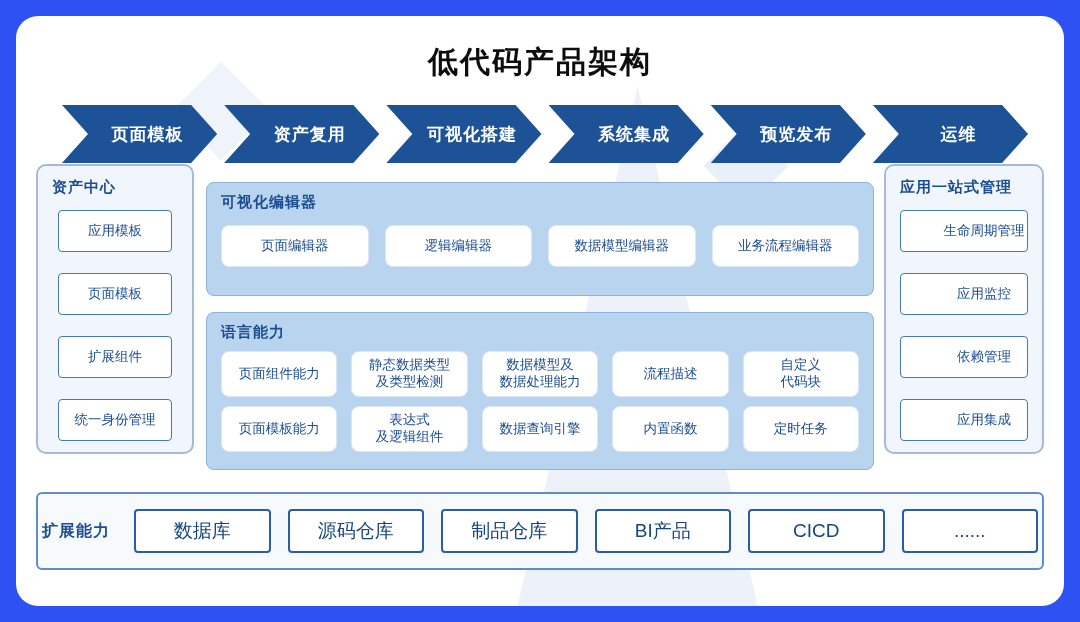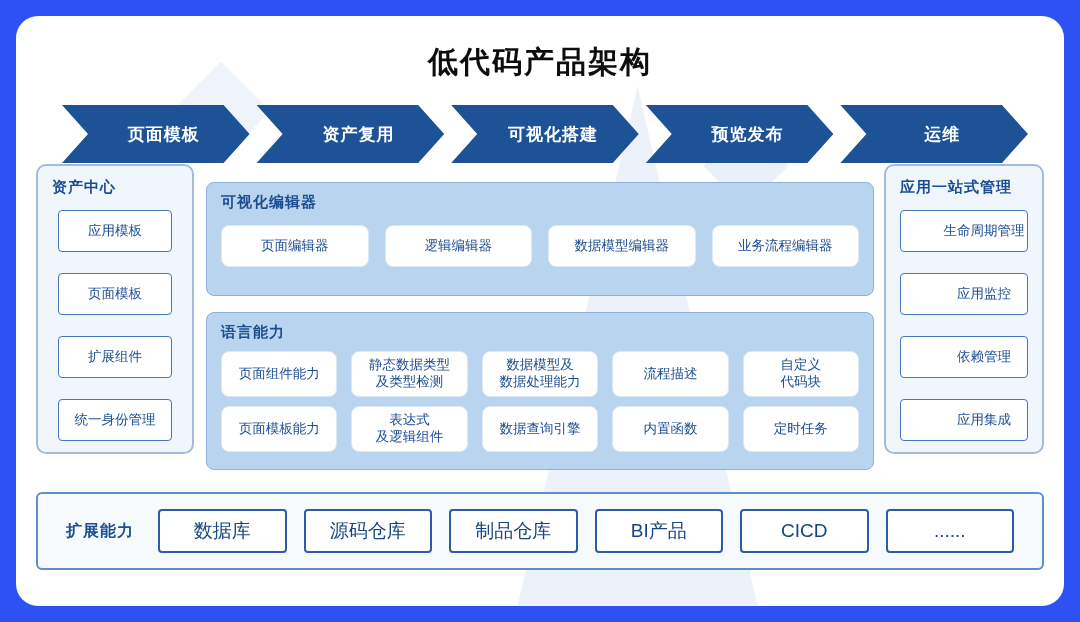--- a/index.html
+++ b/index.html
@@ -126,21 +126,21 @@
   }
 
   
   #ext-panel {
     left: 20px; top: 476px;
     width: 1008px; height: 78px;
     background: #f7fafd;
     border: 2px solid #5d8ec9;
     border-radius: 6px;
     display: flex; align-items: center;
-    padding: 0 28px;
+    padding: 0 4px;
     justify-content: center;
   }
   #ext-panel .panel-head { font-size: 16px; white-space: nowrap; margin-right: 24px; }
   .ext-row { flex: 1; display: flex; gap: 17px; }
   .ext-box {
     flex: 1;
     background: #ffffff;
     border: 2px solid #2b5ca9;
     border-radius: 4px;
     height: 44px;
@@ -161,20 +161,23 @@
 
   <div class="flow">
     <div class="chevron">
         <span>页面模板</span>
       </div>
     <div class="chevron">
         <span>资产复用</span>
       </div>
     <div class="chevron">
         <span>可视化搭建</span>
+      </div>
+    <div class="chevron">
+        <span>系统集成</span>
       </div>
     <div class="chevron">
         <span>预览发布</span>
       </div>
     <div class="chevron">
         <span>运维</span>
       </div>
   </div>
 
   <div class="panel side-panel" id="asset-panel">

